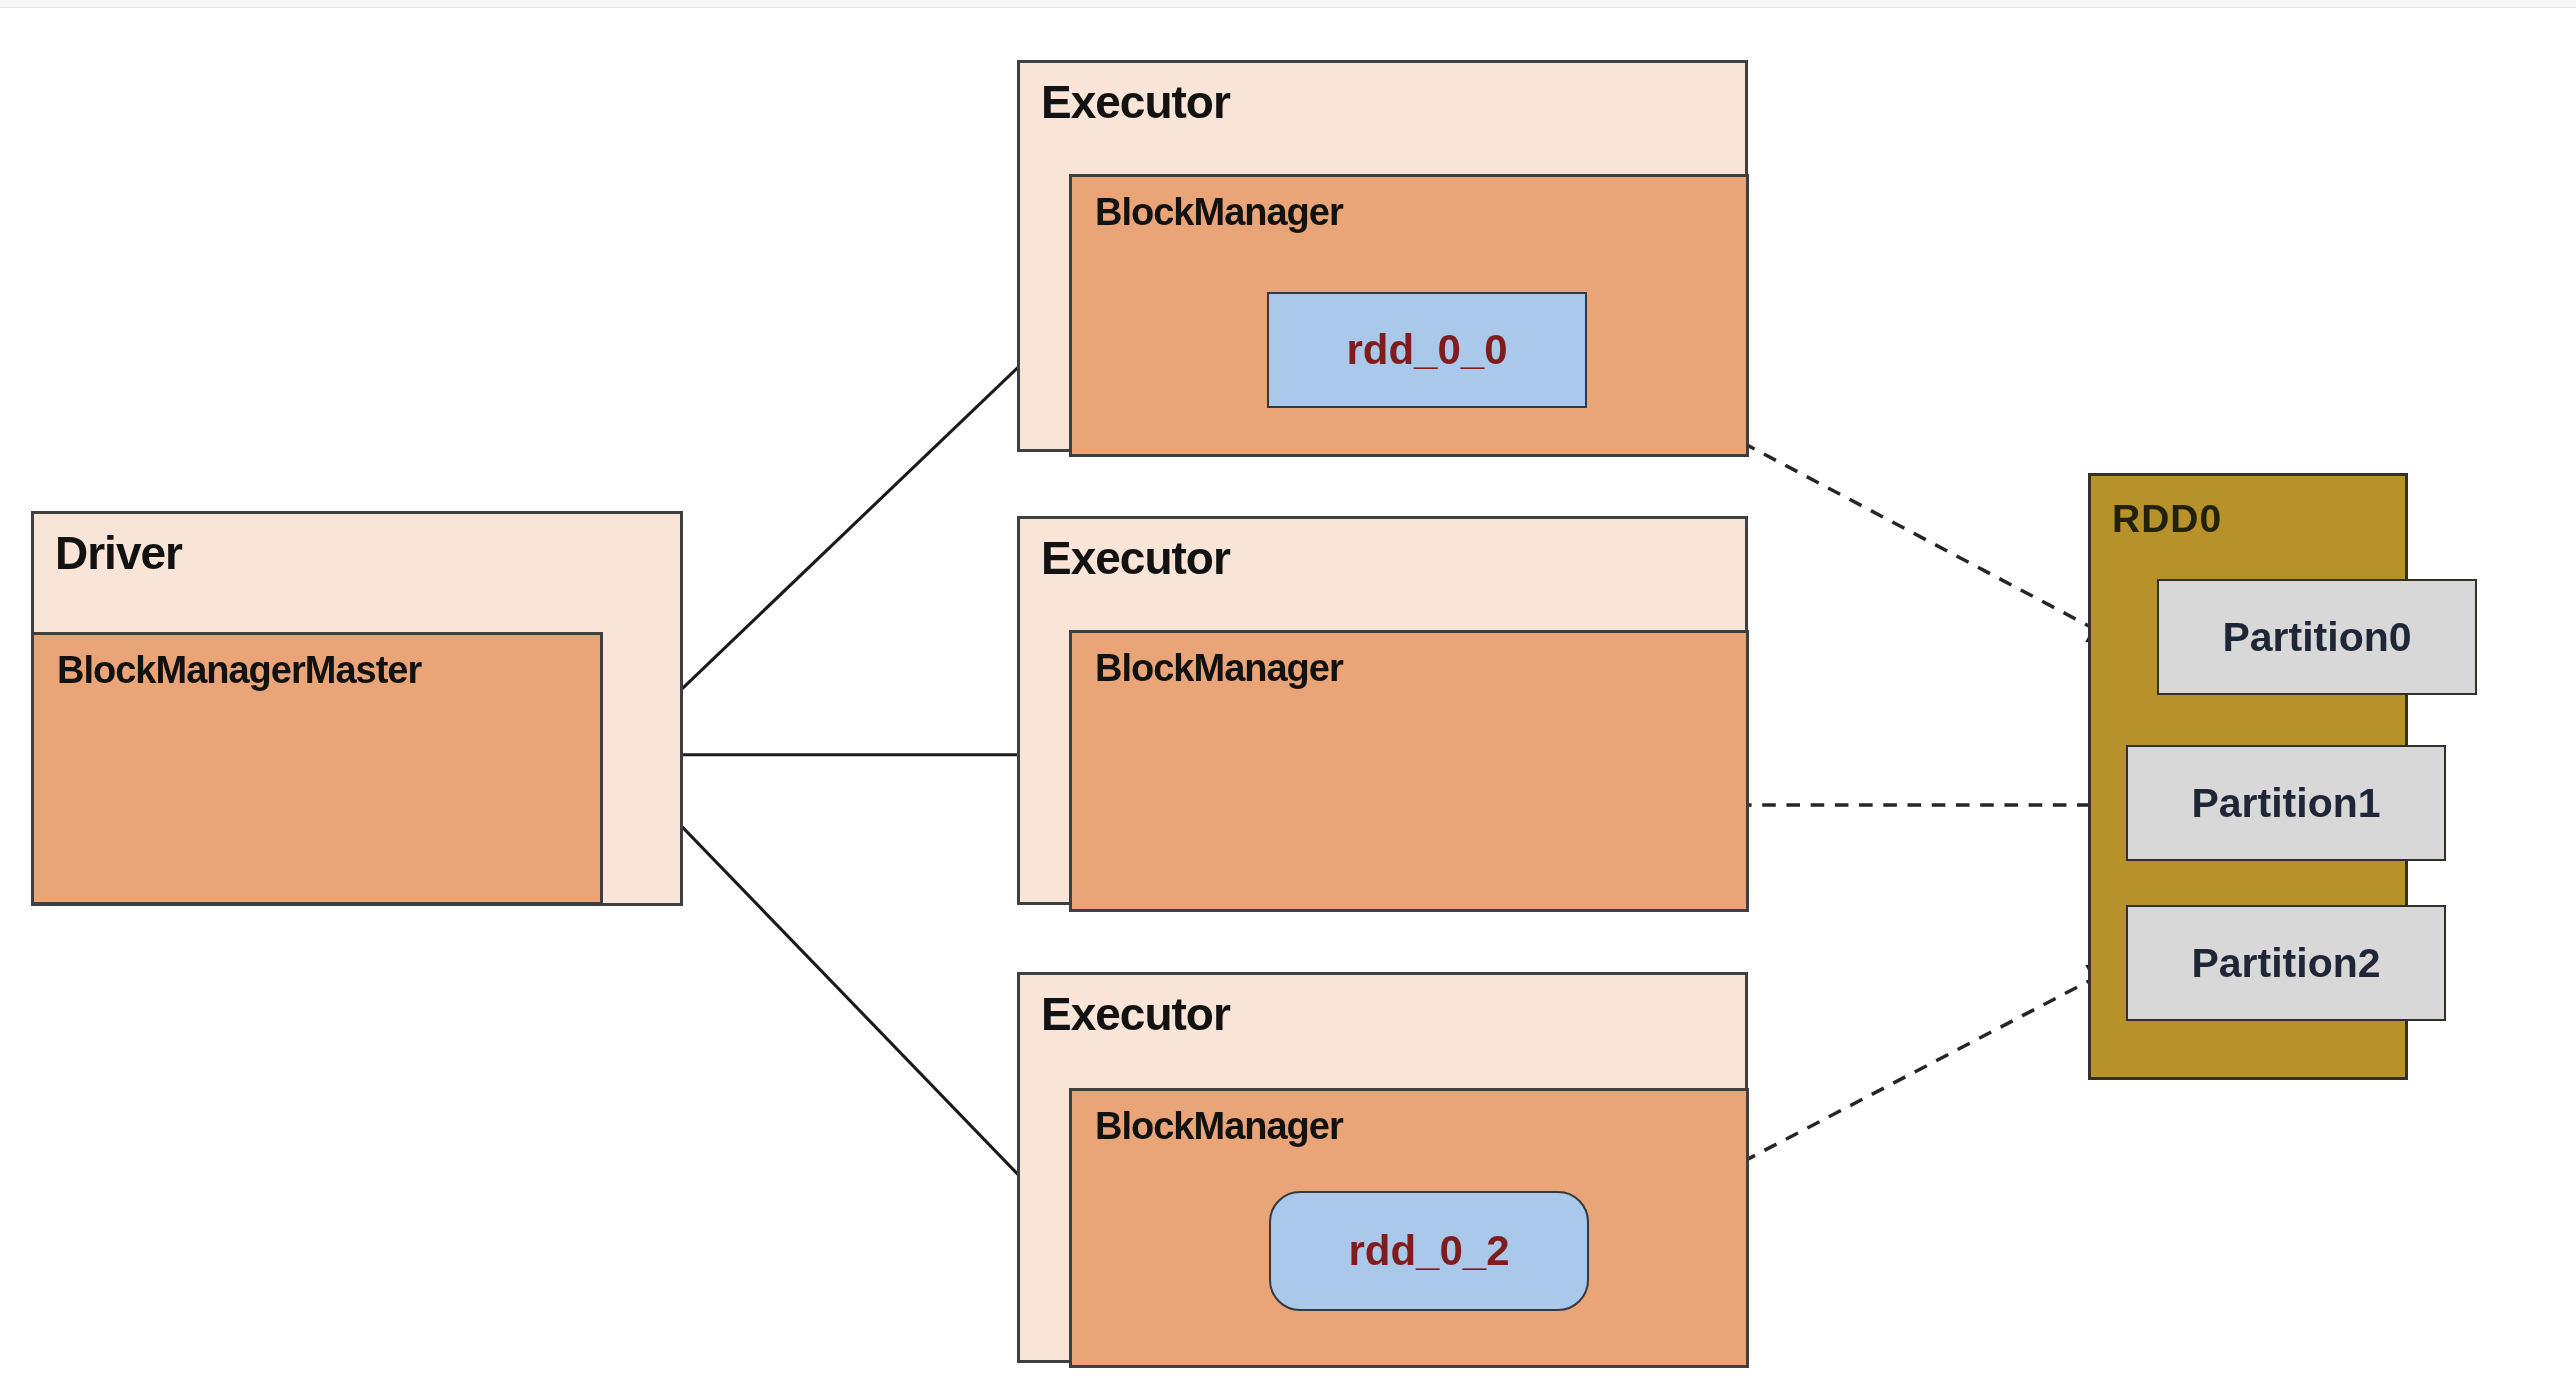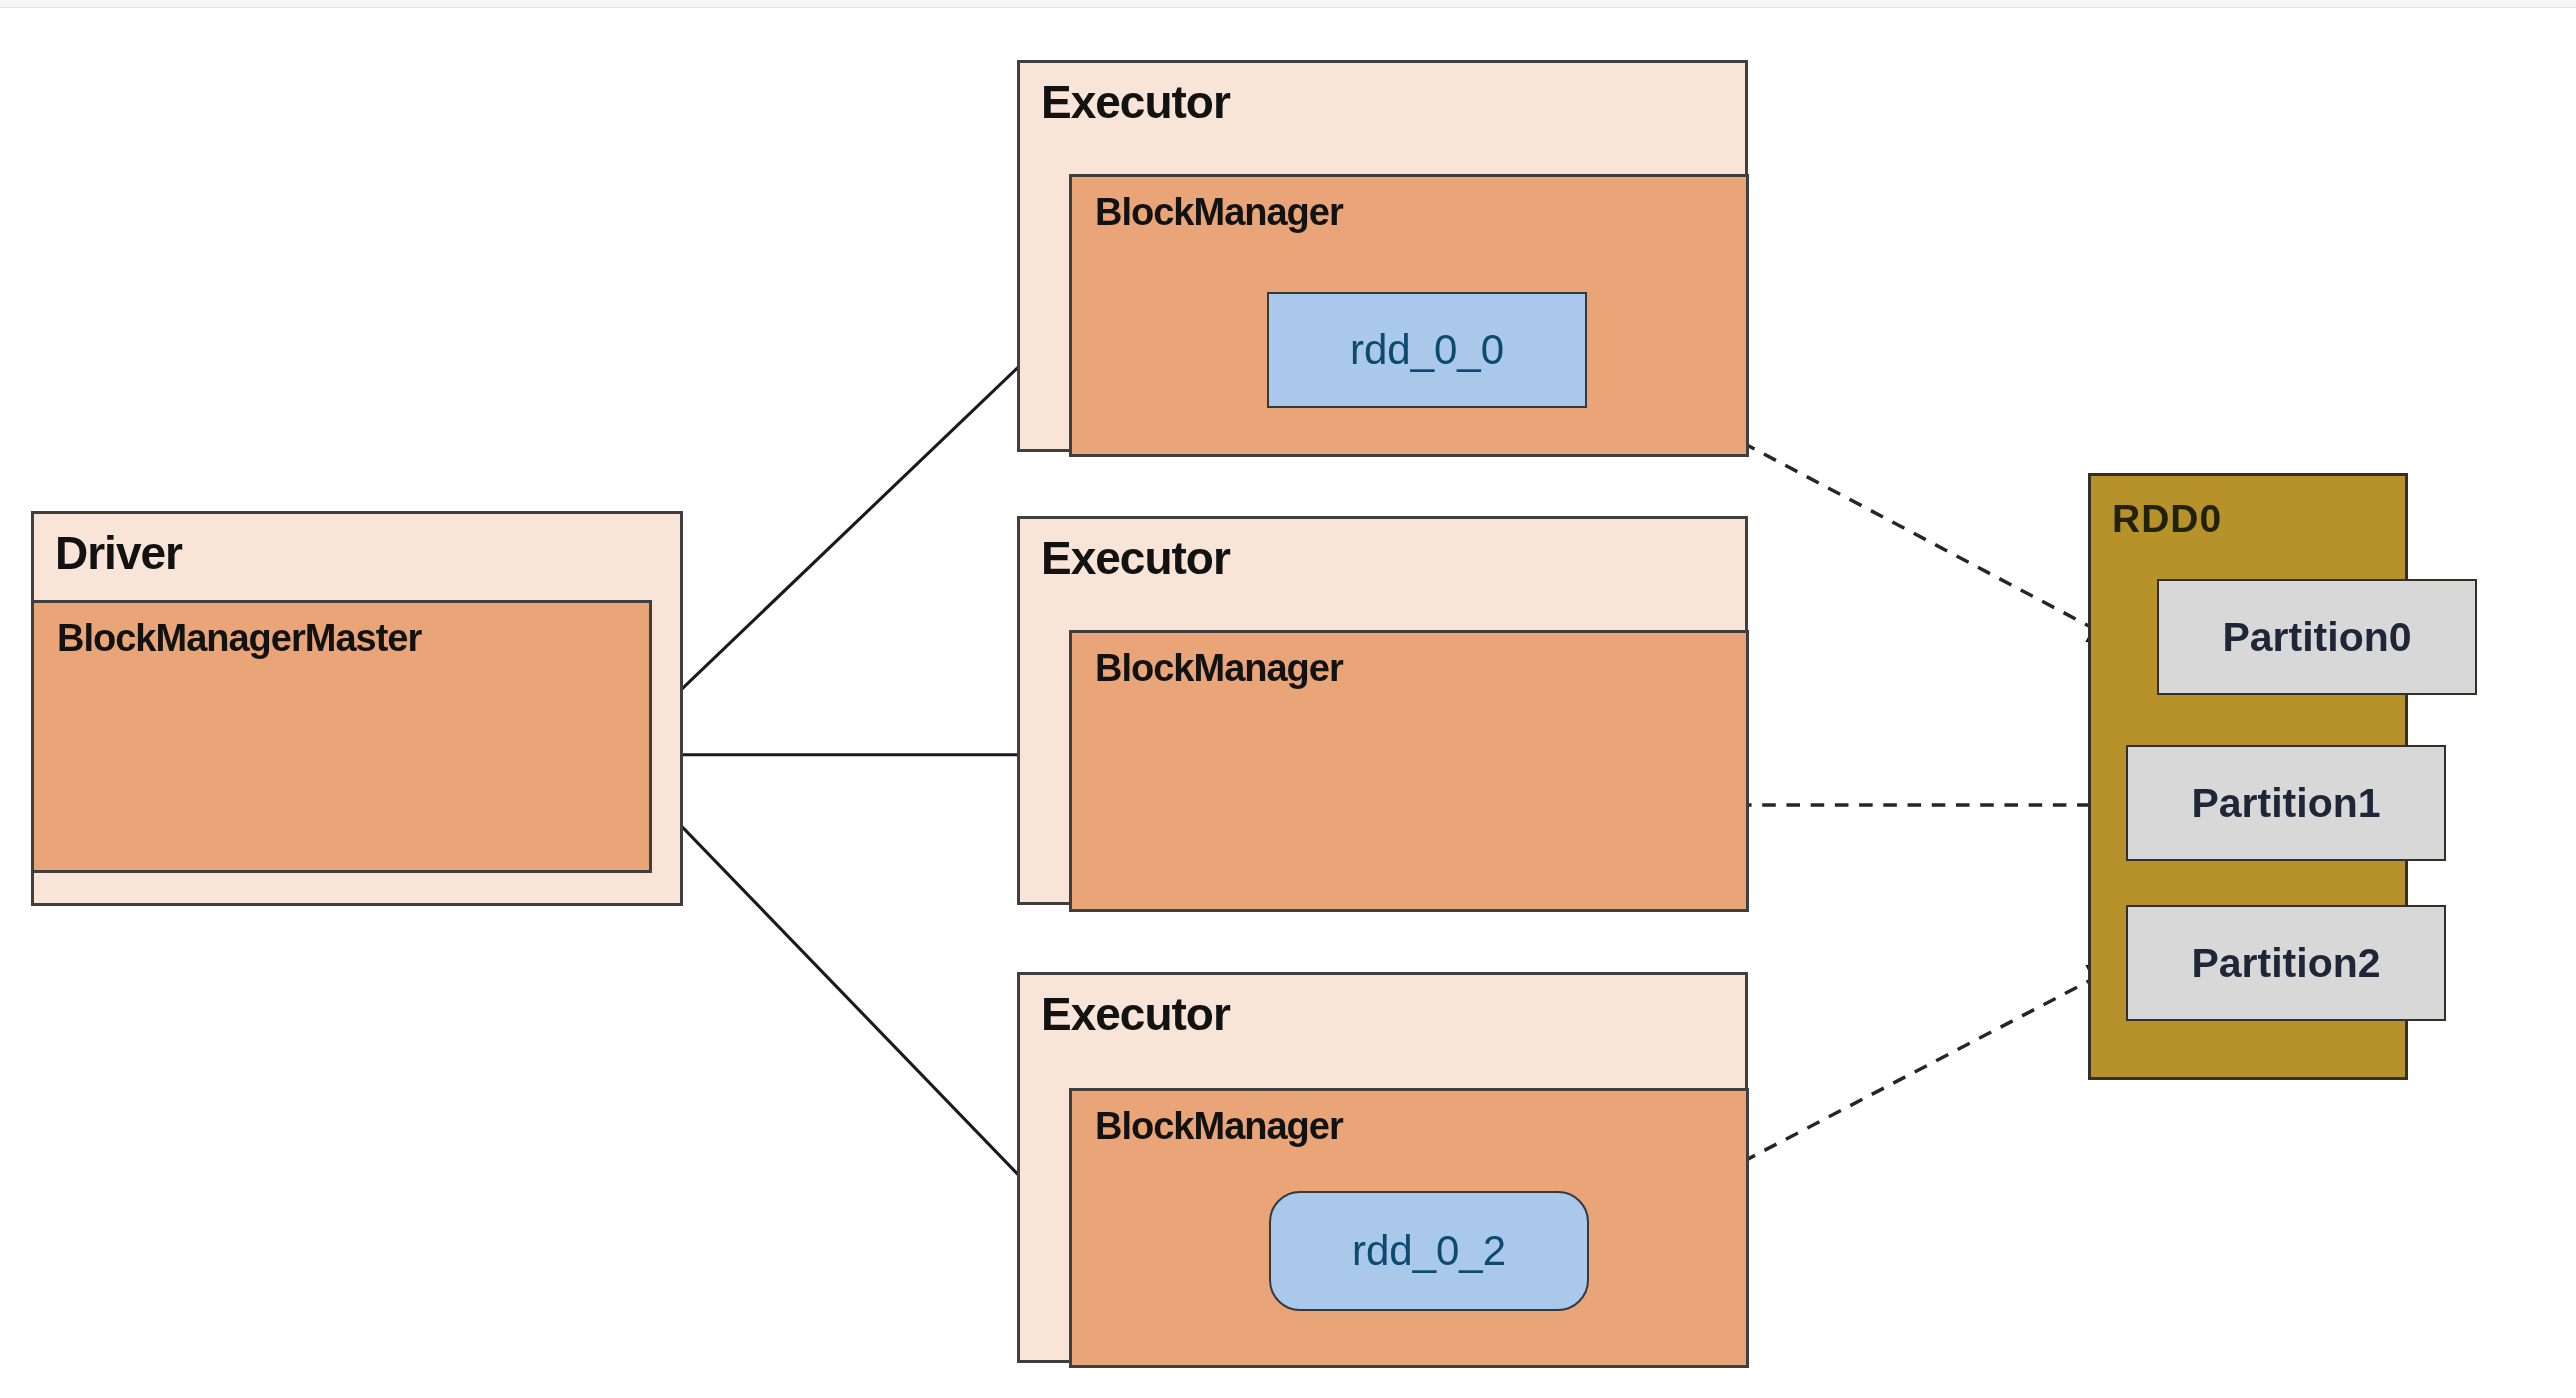--- a/index.html
+++ b/index.html
@@ -31,21 +31,21 @@
   }
   .manager-title {
     position: absolute; left: 23px; top: 13.6px;
     font-size: 38px; font-weight: bold; color: #121212;
     letter-spacing: -1px; white-space: nowrap;
   }
   .rdd-block {
     background: #a9c8ea;
     border: 2.9px solid #33393f;
     display: flex; align-items: center; justify-content: center;
-    font-size: 42px; font-weight: normal; color: #0c4a6e;
+    font-size: 42px; font-weight: bold; color: #7f1d1d;
     letter-spacing: 0px;
   }
   #rdd0-box {
     background: #b7922a;
     border: 3.9px solid #33302a;
   }
   #rdd0-title {
     position: absolute; left: 21px; top: 21px;
     font-size: 39px; font-weight: 600; color: #22210a;
     letter-spacing: 1px;
@@ -82,21 +82,21 @@
     <line class="solid-link" x1="636" y1="779" x2="1099" y2="779" marker-start="url(#ah-start)" marker-end="url(#ah-end)"></line>
     <line class="solid-link" x1="636" y1="783" x2="1096" y2="1259" marker-start="url(#ah-start)" marker-end="url(#ah-end)"></line>
     <line class="dashed-link" x1="1644" y1="375" x2="2188" y2="663" marker-start="url(#ah-start)" marker-end="url(#ah-end)"></line>
     <line class="dashed-link" x1="1644" y1="831" x2="2188" y2="831" marker-start="url(#ah-start)" marker-end="url(#ah-end)"></line>
     <line class="dashed-link" x1="1644" y1="1280" x2="2188" y2="996" marker-start="url(#ah-start)" marker-end="url(#ah-end)"></line>
   </svg>
 
   <div class="box outer-box" style="left:31px; top:511px; width:652px; height:395px;">
     <div class="outer-title">Driver</div>
   </div>
-  <div class="box manager-box" style="left:31px; top:600px; width:621px; height:273px;">
+  <div class="box manager-box" style="left:31px; top:632px; width:572px; height:273px;">
     <div class="manager-title">BlockManagerMaster</div>
   </div>
 
   <div class="box outer-box" style="left:1017px; top:60px; width:731px; height:392px;">
     <div class="outer-title">Executor</div>
   </div>
   <div class="box manager-box" style="left:1069px; top:174px; width:680px; height:283px;">
     <div class="manager-title">BlockManager</div>
     <div class="box rdd-block" style="left:195px; top:115px; width:320px; height:116px;">rdd_0_0</div>
   </div>

